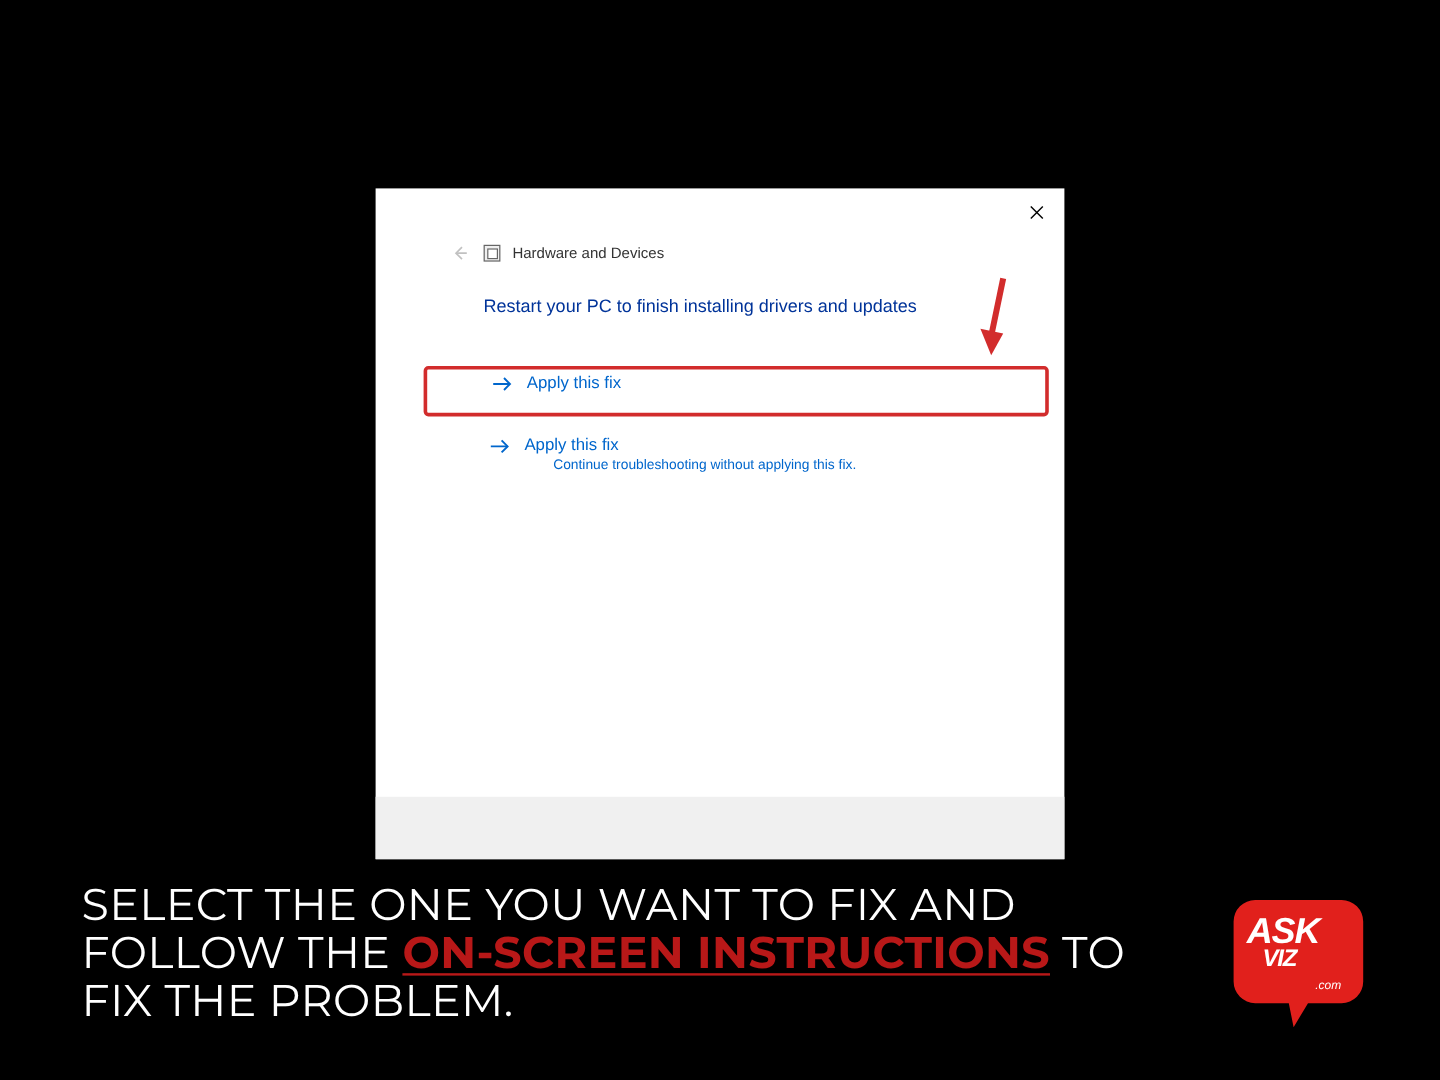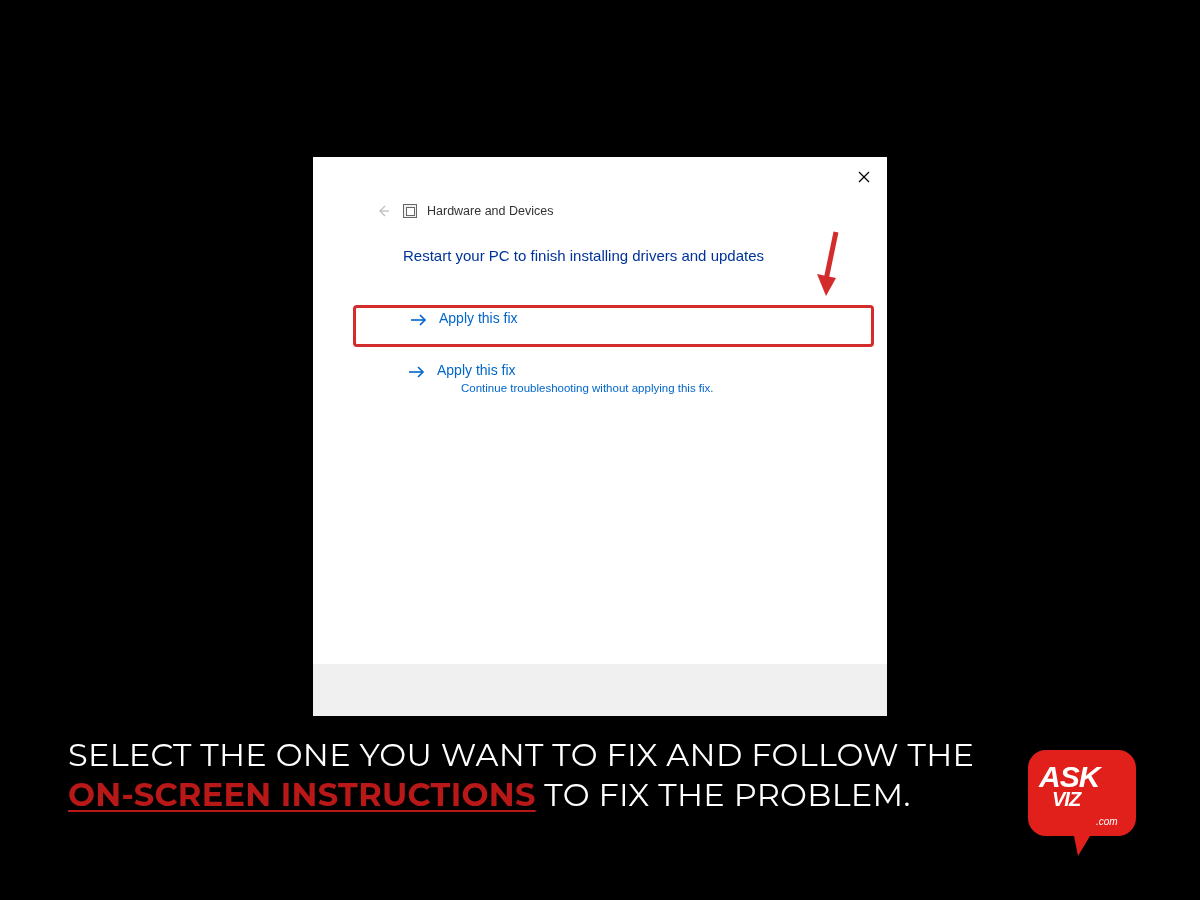--- a/index.html
+++ b/index.html
@@ -142,21 +142,21 @@
   }
 
   
   .caption {
     position: absolute;
     left: 68px;
     top: 735px;
     right: 220px;
     color: #ffffff;
     font-family: "Montserrat", "Segoe UI", Arial, sans-serif;
-    font-size: 32px;
+    font-size: 37px;
     line-height: 40px;
     font-weight: 400;
     letter-spacing: 0.3px;
   }
   .caption .hl {
     color: #b81818;
     font-weight: 700;
     text-decoration: underline;
     text-decoration-thickness: 2px;
     text-underline-offset: 4px;

